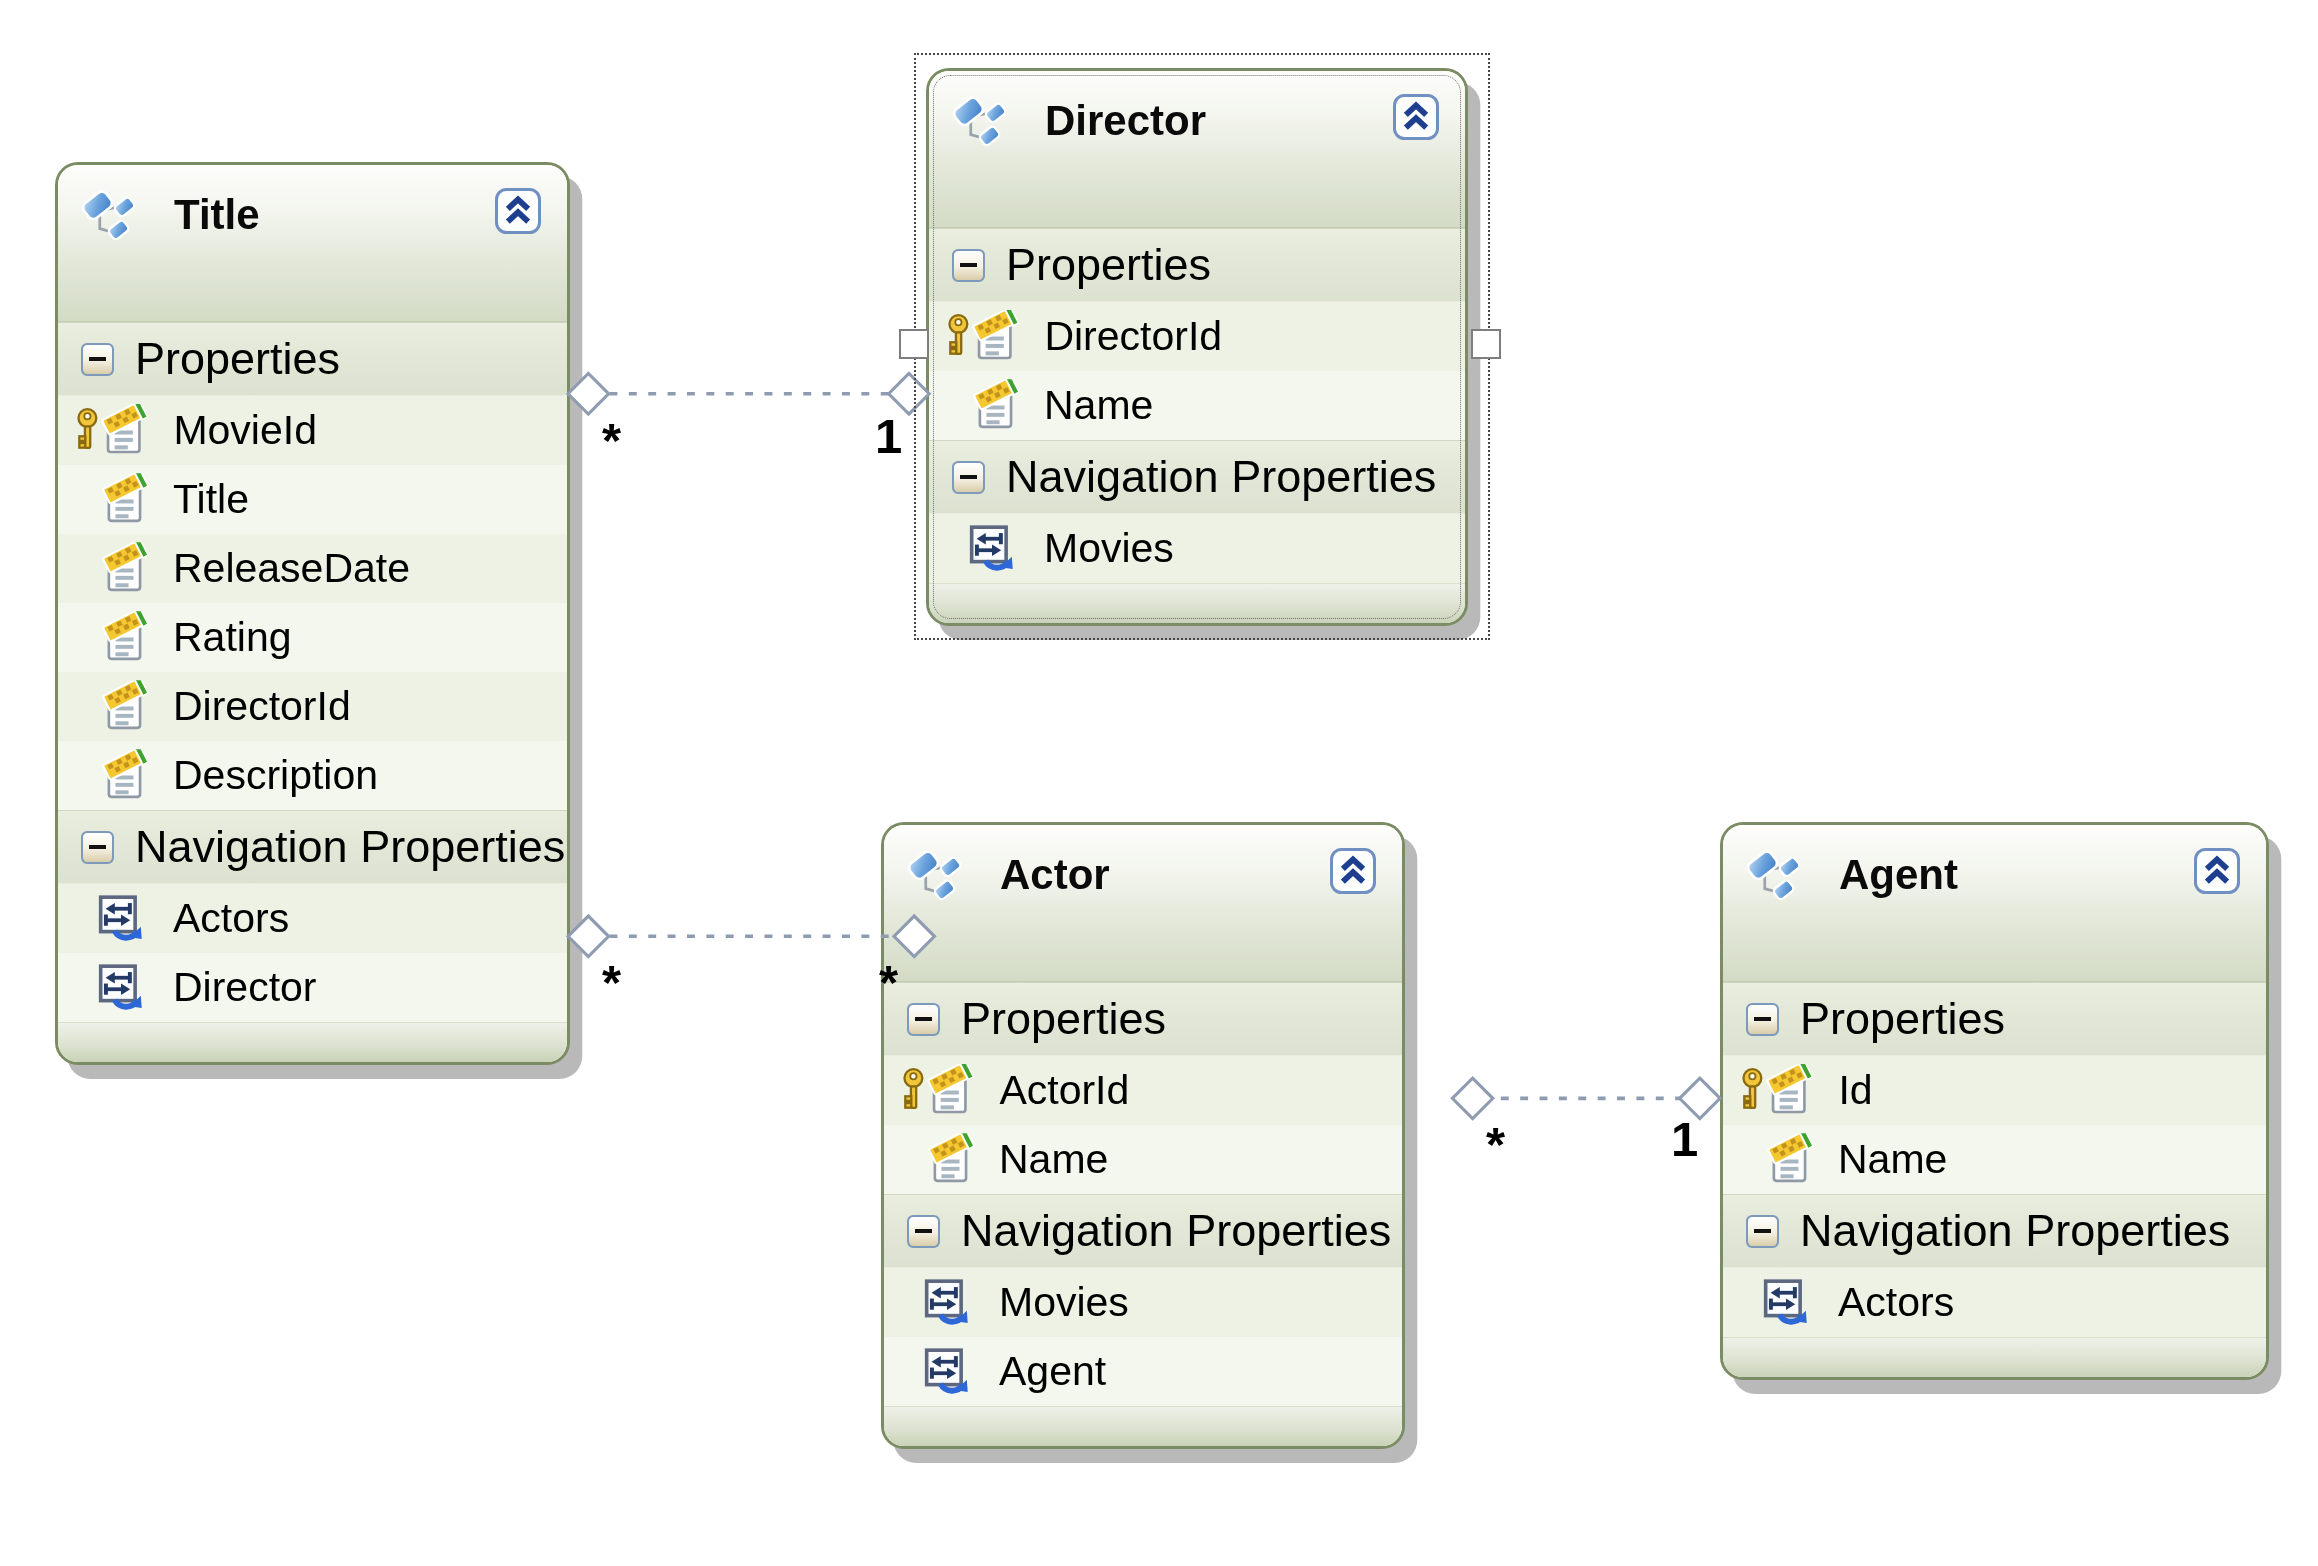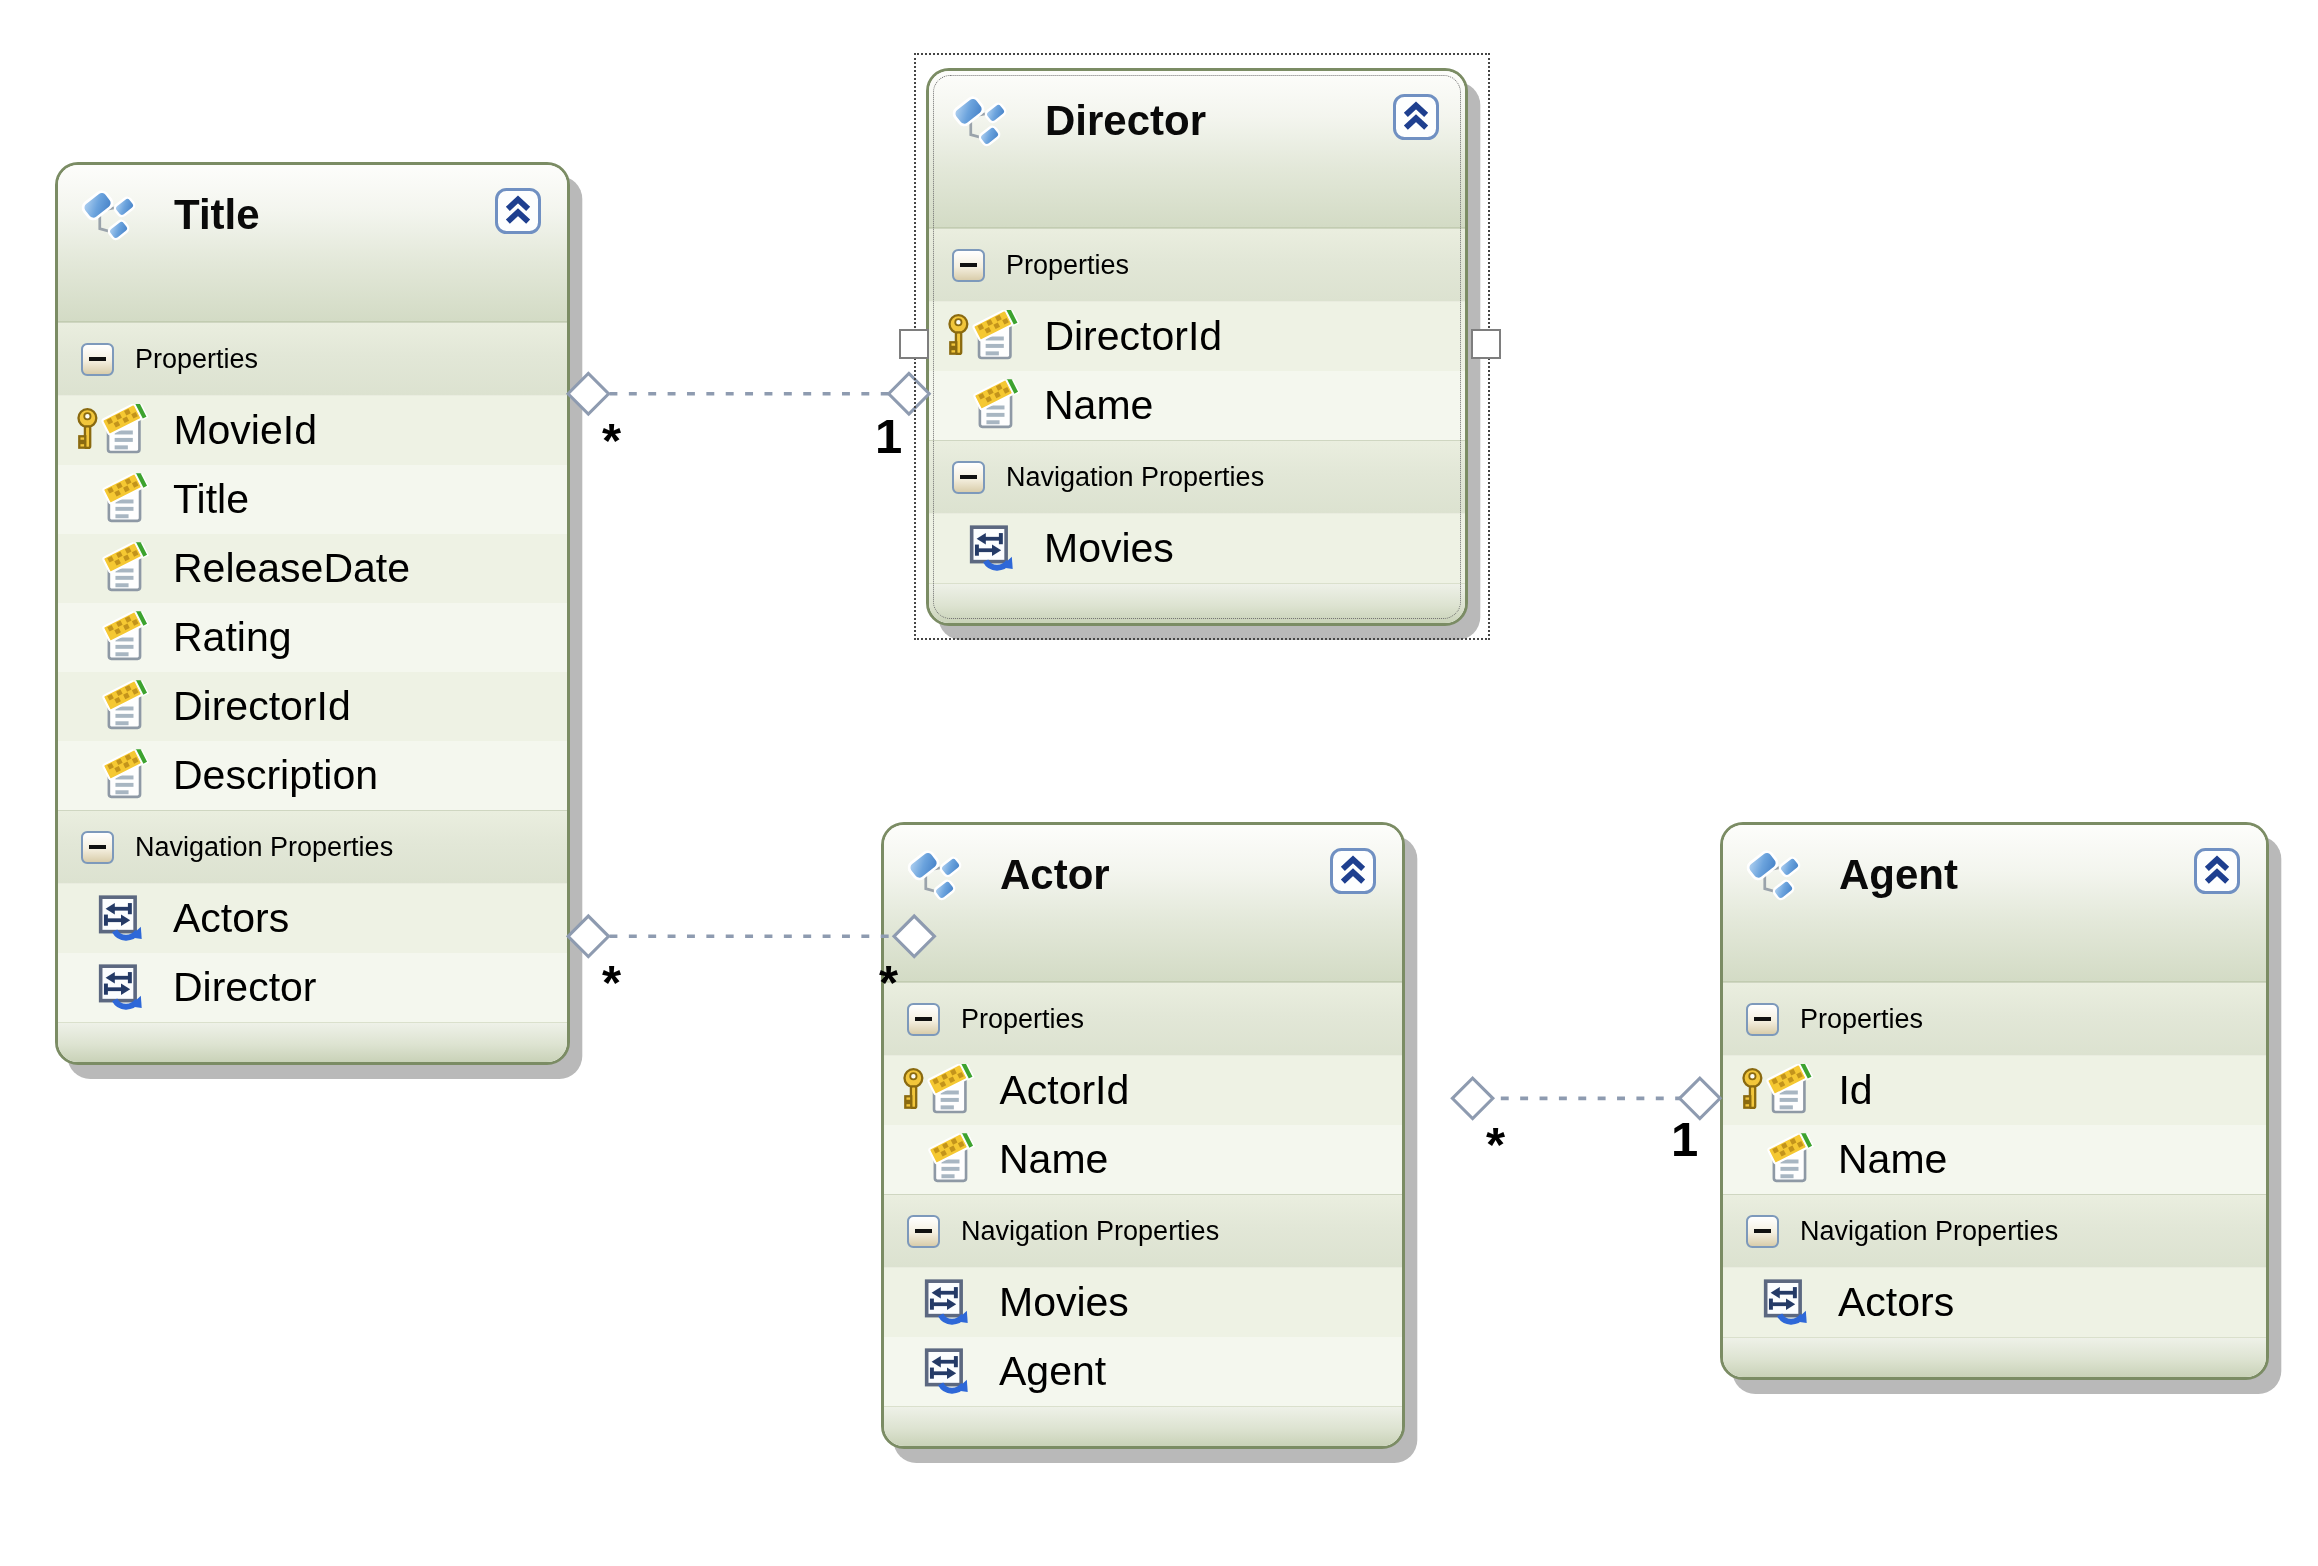--- a/index.html
+++ b/index.html
@@ -48,21 +48,21 @@
     border-top:1.8px solid #cfd6c1;border-bottom:1.8px solid #e9ecdf;
     display:flex;align-items:center;gap:21px;
     padding-left:23px;box-sizing:border-box;
   }
   .toggle{
     width:33px;height:33px;flex:0 0 auto;border:2.6px solid #7d99bb;border-radius:6.2px;
     background:linear-gradient(180deg,#ffffff 0%,#f4efdf 55%,#d9cdab 100%);
     display:flex;align-items:center;justify-content:center;box-sizing:border-box;cursor:pointer;
   }
   .toggle .minus{display:block;width:17.6px;height:4.4px;background:#111;}
-  .section-label{font-size:27px;color:#000;white-space:nowrap;}
+  .section-label{font-size:45px;color:#000;white-space:nowrap;}
 
   .row{
     height:69px;display:flex;align-items:center;gap:23px;
     padding-left:36px;box-sizing:border-box;
   }
   .rows .row:nth-child(odd){background:#eef2e4;}
   .rows .row:nth-child(even){background:#f4f7ee;}
   .row-label{font-size:41px;color:#000;white-space:nowrap;}
   .picon{width:56px;height:53px;flex:0 0 auto;}
   .picon.key{width:74px;margin-left:-17.6px;}

